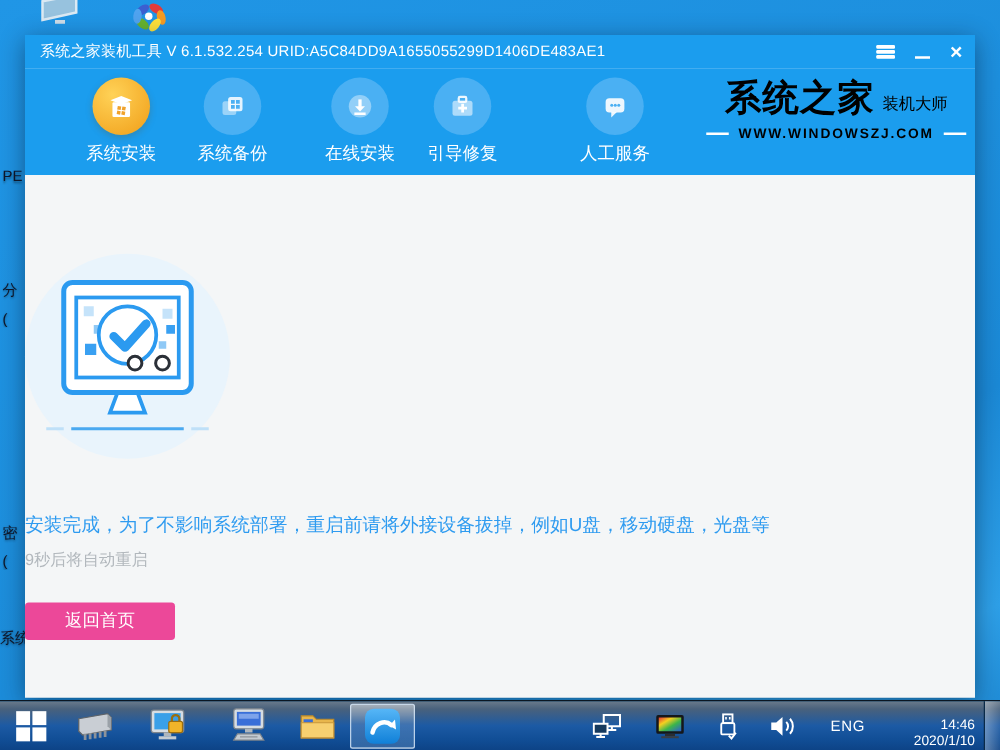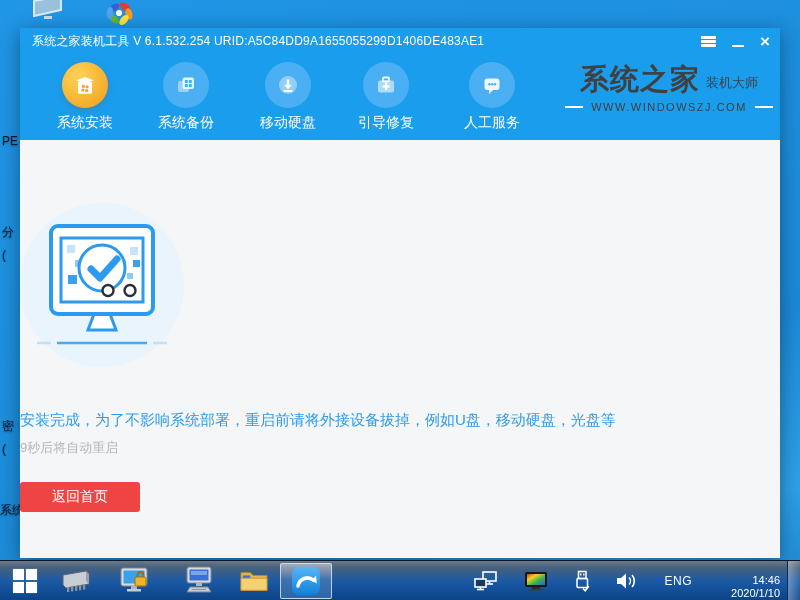--- a/index.html
+++ b/index.html
@@ -40,42 +40,42 @@
   .nav-item { position:absolute; top:7px; width:100px; text-align:center; cursor:pointer; }
   .nav-item .circle {
     width:46px; height:46px; border-radius:50%; margin:0 auto;
     background:#4ab0f3; display:flex; align-items:center; justify-content:center;
   }
   .nav-item.active .circle {
     background:radial-gradient(circle at 35% 30%, #ffd257, #f3a824 80%);
     box-shadow:0 2px 6px rgba(120,70,0,.25);
   }
   .nav-item .nav-label { margin-top:6px; color:#fff; font-size:14px; }
-  .nav-0 { left:15px; } .nav-1 { left:116px; } .nav-2 { left:218px; }
-  .nav-3 { left:316px; } .nav-4 { left:422px; }
-
-  .logo { position:absolute; left:540px; top:10px; width:218px; color:#404040; }
+  .nav-0 { left:27px; } .nav-1 { left:116px; } .nav-2 { left:218px; }
+  .nav-3 { left:300px; } .nav-4 { left:422px; }
+
+  .logo { position:absolute; left:540px; top:10px; width:218px; color:#000000; }
   .logo-row { display:flex; align-items:flex-end; justify-content:center; }
   .logo-brand { font-size:29px; font-weight:bold; letter-spacing:1px; line-height:1; }
   .logo-sub { font-size:13px; margin-left:6px; margin-bottom:2px;text-align:right; }
   .logo-site-row { display:flex; align-items:center; justify-content:center; margin-top:7px; }
   .logo-site-row .dash { width:18px; height:2px; background:#fff; }
-  .logo-site { font-size:11px; font-weight:normal; letter-spacing:1.5px; margin:0 8px; }
+  .logo-site { font-size:11px; font-weight:bold; letter-spacing:1.5px; margin:0 8px; }
 
   
   .content { height:418px; background:#f4f6f7; display:flex; flex-direction:column; align-items:flex-start; }
   .illus-circle {
     margin-top:63px; width:164px; height:164px; border-radius:50%;
     background:#e9f4fc; display:flex; align-items:center; justify-content:center;
   }
   .message { margin-top:44px; color:#2e9bf0; font-size:15px; }
   .countdown { margin-top:9px; color:#b2b8bd; font-size:13px; }
   .btn-row { margin-top:25px; display:flex; gap:44px; }
   .btn {
-    width:120px; height:30px; background:#ef4444; border:none; border-radius:3px;
+    width:120px; height:30px; background:#ec4899; border:none; border-radius:3px;
     color:#fff; font-size:14px; font-family:"Liberation Sans",sans-serif; cursor:pointer;
   }
 
   
   .taskbar {
     position:absolute; left:0; bottom:0; width:800px; height:40px;
     background:linear-gradient(#6a7a8b 0%, #49617c 16%, #1c5aa4 50%, #114e96 78%, #0d4386 100%);
     border-top:1px solid #0b1622;
   }
   .tb-item { position:absolute; top:0; height:100%; display:flex; align-items:center; justify-content:center; cursor:pointer; }
@@ -180,21 +180,21 @@
 
     <div class="nav-item nav-2">
       <div class="circle">
         <svg width="24" height="24" viewBox="0 0 24 24">
           <circle cx="12" cy="12" r="9" fill="#ffffff" opacity="0.4"></circle>
           <rect x="10.7" y="6.5" width="2.6" height="6" fill="#fff"></rect>
           <polygon points="8,12 16,12 12,16.2" fill="#fff"></polygon>
           <rect x="7.5" y="17" width="9" height="2" fill="#fff"></rect>
         </svg>
       </div>
-      <div class="nav-label">移动硬盘</div>
+      <div class="nav-label">在线安装</div>
     </div>
 
     <div class="nav-item nav-3">
       <div class="circle">
         <svg width="24" height="24" viewBox="0 0 24 24">
           <rect x="9" y="4.5" width="6" height="4" rx="1" fill="none" stroke="#fff" stroke-width="1.8" opacity="0.9"></rect>
           <rect x="4" y="7.5" width="16" height="12" rx="2" fill="#ffffff" opacity="0.55"></rect>
           <rect x="11" y="10" width="2.2" height="7" fill="#fff"></rect>
           <rect x="8.6" y="12.4" width="7" height="2.2" fill="#fff"></rect>
         </svg>

